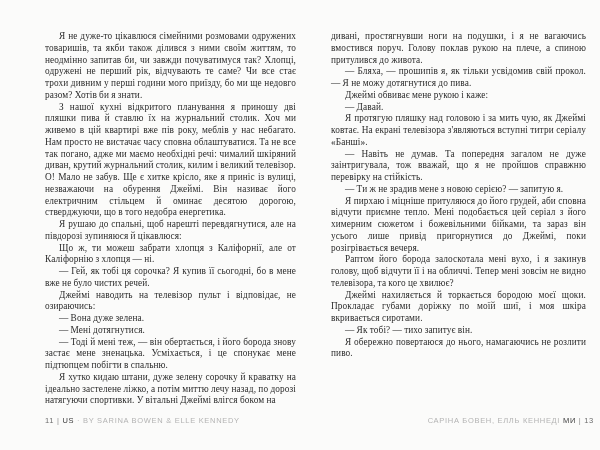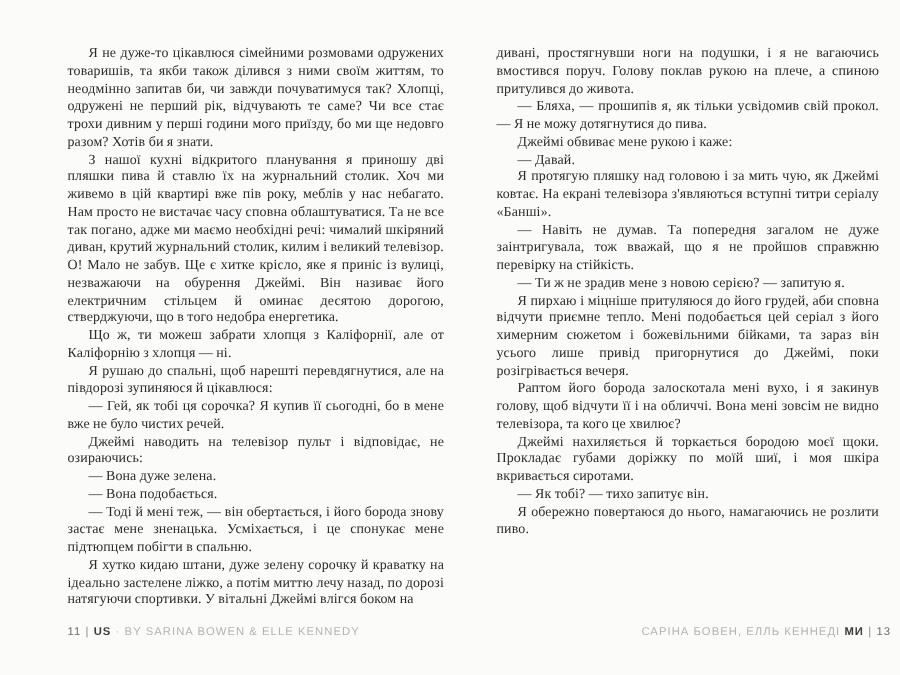--- a/index.html
+++ b/index.html
@@ -51,40 +51,40 @@
     font-size: 7.5px;
     letter-spacing: 0.7px;
     color: #b3b3b3;
     white-space: nowrap;
   }
   .left-footer  { left: 45px; }
   .right-footer { right: 6px; text-align: left; }
   .footer .pgnum { color: #6b6b6b; }
   .footer .book-title {
     color: #3c3c3c;
-    font-weight: bold;
+    font-weight: normal;
   }
   .footer .sep { color: #8e8e8e; }
   .footer .dot { color: #c4c4c4; }
 </style>
 </head>
 <body>
 
 <div class="spread">
 
   <div class="page page-left">
     <div class="text-block">
         <p>Я не дуже-то цікавлюся сімейними розмовами одружених товаришів, та якби також ділився з ними своїм життям, то неодмінно запитав би, чи завжди почуватимуся так? Хлопці, одружені не перший рік, відчувають те саме? Чи все стає трохи дивним у перші години мого приїзду, бо ми ще недовго разом? Хотів би я знати.</p>
         <p>З нашої кухні відкритого планування я приношу дві пляшки пива й ставлю їх на журнальний столик. Хоч ми живемо в цій квартирі вже пів року, меблів у нас небагато. Нам просто не вистачає часу сповна облаштуватися. Та не все так погано, адже ми маємо необхідні речі: чималий шкіряний диван, крутий журнальний столик, килим і великий телевізор. О! Мало не забув. Ще є хитке крісло, яке я приніс із вулиці, незважаючи на обурення Джеймі. Він називає його електричним стільцем й оминає десятою дорогою, стверджуючи, що в того недобра енергетика.</p>
+        <p>Я рушаю до спальні, щоб нарешті перевдягнутися, але на півдорозі зупиняюся й цікавлюся:</p>
         <p>Що ж, ти можеш забрати хлопця з Каліфорнії, але от Каліфорнію з хлопця — ні.</p>
-        <p>Я рушаю до спальні, щоб нарешті перевдягнутися, але на півдорозі зупиняюся й цікавлюся:</p>
         <p>— Гей, як тобі ця сорочка? Я купив її сьогодні, бо в мене вже не було чистих речей.</p>
         <p>Джеймі наводить на телевізор пульт і відповідає, не озираючись:</p>
         <p>— Вона дуже зелена.</p>
-        <p>— Вона подобається.</p>
+        <p>— Мені дотягнутися.</p>
         <p>— Тоді й мені теж, — він обертається, і його борода знову застає мене зненацька. Усміхається, і це спонукає мене підтюпцем побігти в спальню.</p>
         <p>Я хутко кидаю штани, дуже зелену сорочку й краватку на ідеально застелене ліжко, а потім миттю лечу назад, по дорозі натягуючи спортивки. У вітальні Джеймі влігся боком на</p>
       </div>
     <div class="footer left-footer">
       <span class="pgnum">11</span>
       <span class="sep">|</span>
       <span class="book-title">US</span>
       <span class="dot">·</span>
       <span class="authors">BY SARINA BOWEN &amp; ELLE KENNEDY</span>
     </div>
@@ -93,21 +93,21 @@
   <div class="page page-right">
     <div class="text-block">
         <p class="no-indent">дивані, простягнувши ноги на подушки, і я не вагаючись вмостився поруч. Голову поклав рукою на плече, а спиною притулився до живота.</p>
         <p>— Бляха, — прошипів я, як тільки усвідомив свій прокол. — Я не можу дотягнутися до пива.</p>
         <p>Джеймі обвиває мене рукою і каже:</p>
         <p>— Давай.</p>
         <p>Я протягую пляшку над головою і за мить чую, як Джеймі ковтає. На екрані телевізора з'являються вступні титри серіалу «Банші».</p>
         <p>— Навіть не думав. Та попередня загалом не дуже заінтригувала, тож вважай, що я не пройшов справжню перевірку на стійкість.</p>
         <p>— Ти ж не зрадив мене з новою серією? — запитую я.</p>
         <p>Я пирхаю і міцніше притуляюся до його грудей, аби сповна відчути приємне тепло. Мені подобається цей серіал з його химерним сюжетом і божевільними бійками, та зараз він усього лише привід пригорнутися до Джеймі, поки розігрівається вечеря.</p>
-        <p>Раптом його борода залоскотала мені вухо, і я закинув голову, щоб відчути її і на обличчі. Вона мені зовсім не видно телевізора, та кого це хвилює?</p>
+        <p>Раптом його борода залоскотала мені вухо, і я закинув голову, щоб відчути її і на обличчі. Тепер мені зовсім не видно телевізора, та кого це хвилює?</p>
         <p>Джеймі нахиляється й торкається бородою моєї щоки. Прокладає губами доріжку по моїй шиї, і моя шкіра вкривається сиротами.</p>
         <p>— Як тобі? — тихо запитує він.</p>
         <p>Я обережно повертаюся до нього, намагаючись не розлити пиво.</p>
       </div>
     <div class="footer right-footer">
       <span class="authors">САРІНА БОВЕН, ЕЛЛЬ КЕННЕДІ</span>
       <span class="book-title">МИ</span>
       <span class="sep">|</span>
       <span class="pgnum">13</span>
     </div>

